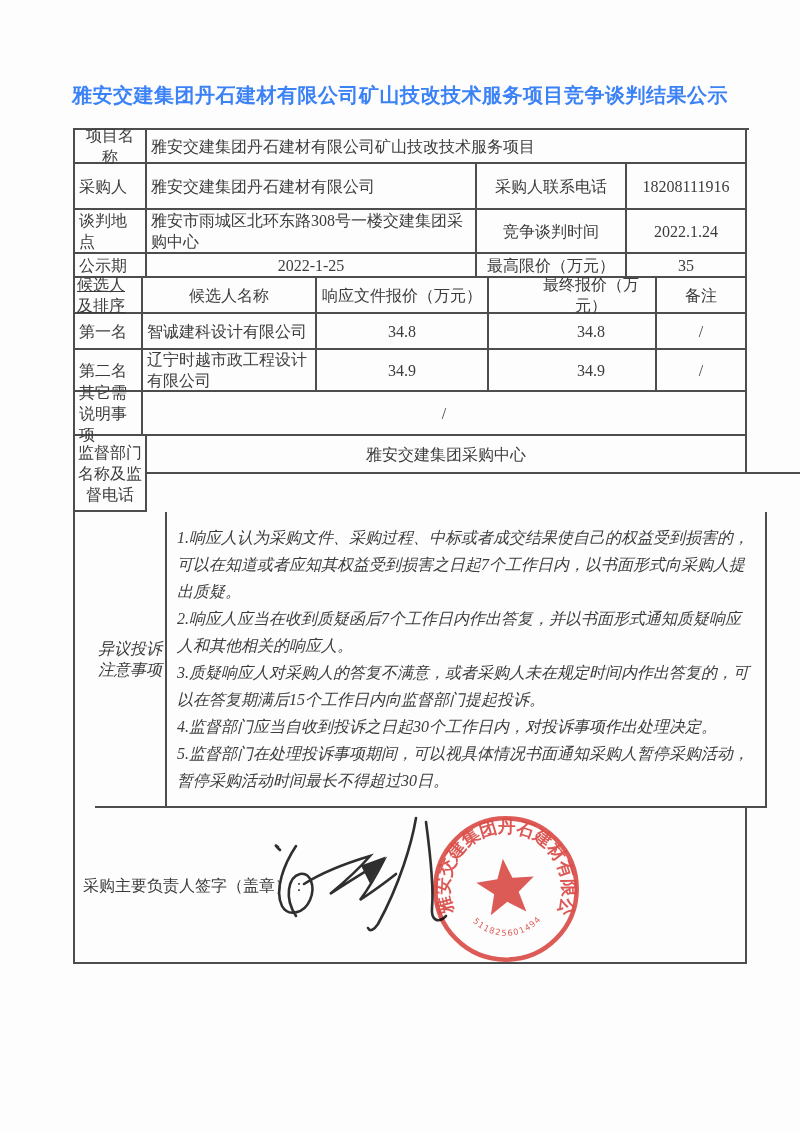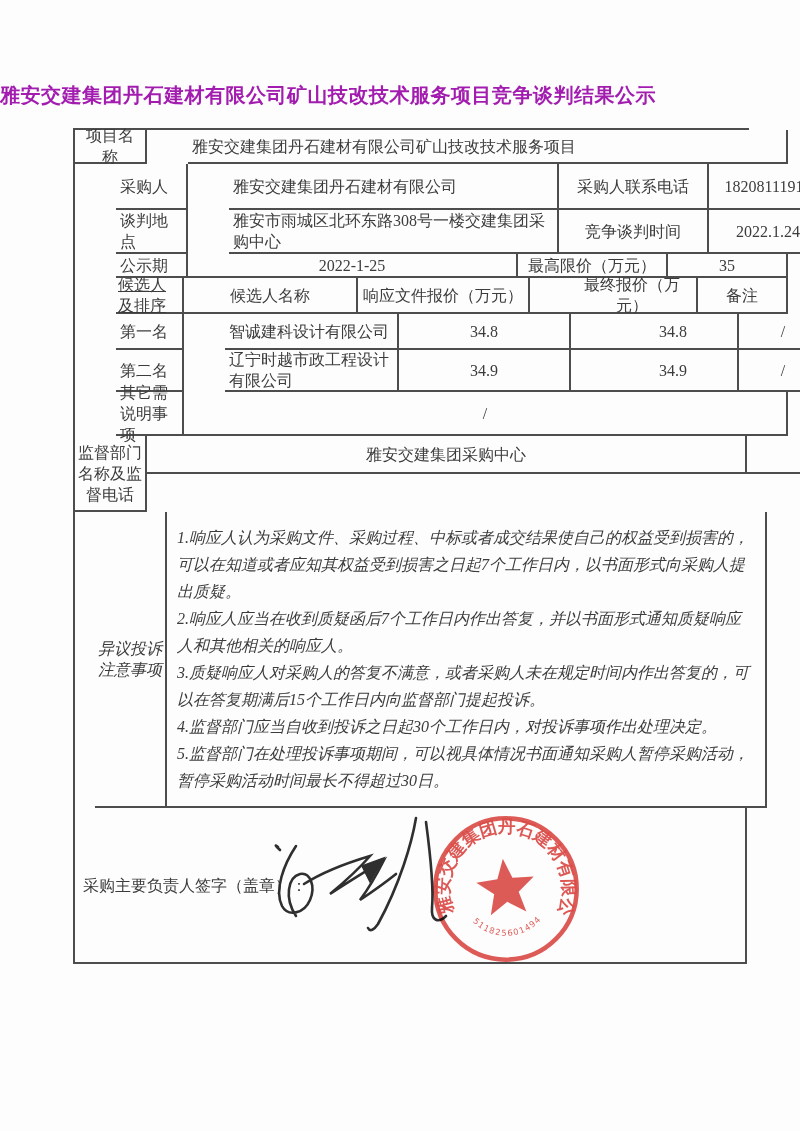--- a/index.html
+++ b/index.html
@@ -7,21 +7,21 @@
     width:800px;height:1131px;
     background:#fdfdfd;
     font-family:"Liberation Serif","DejaVu Serif",serif;
     color:#3c3c3c;
     position:relative;
     overflow:hidden;
   }
   .page{position:absolute;left:0;top:0;width:800px;height:1131px;}
   .title{
     position:absolute;left:0;top:82px;width:800px;
-    text-align:left;font-size:20px;font-weight:bold;color:#a21caf;
+    text-align:center;font-size:20px;font-weight:bold;color:#3b82f6;
     letter-spacing:0.5px;margin:0;
   }
   .tbl{
     position:absolute;left:73px;top:128px;
     width:674px;
     border-top:2px solid #4d4d4d;
     border-left:2px solid #4d4d4d;
     background:transparent;
     font-size:16px;
   }
@@ -29,21 +29,21 @@
   .c{
     box-sizing:border-box;
     border-right:2px solid #4d4d4d;
     border-bottom:2px solid #4d4d4d;
     display:flex;align-items:center;justify-content:center;
     text-align:center;
     padding:1px 4px;
     line-height:21px;
     flex:none;
   }
-  .c.left{justify-content:flex-start;text-align:left;margin-left:41px;}
+  .c.left{justify-content:flex-start;text-align:left;}
   
   .w72{width:72px;}.w330{width:330px;}.w150{width:150px;}.w120{width:120px;}
   .w68{width:68px;}.w174{width:174px;}.w172{width:172px;}.w168{width:168px;padding-left:42px;}.w90{width:90px;}
   .w604{width:604px;}.w600{width:600px;}.w672{width:672px;}
   
   .h34{height:34px;}.h46{height:46px;}.h44{height:44px;}.h24{height:24px;}
   .h36{height:36px;}.h42{height:42px;}.h38{height:38px;}.h76{height:76px;}
   .h296{height:296px;font-style:italic;}.h145{height:156px;}
   .stack{display:flex;flex:none;}
   .notes{

